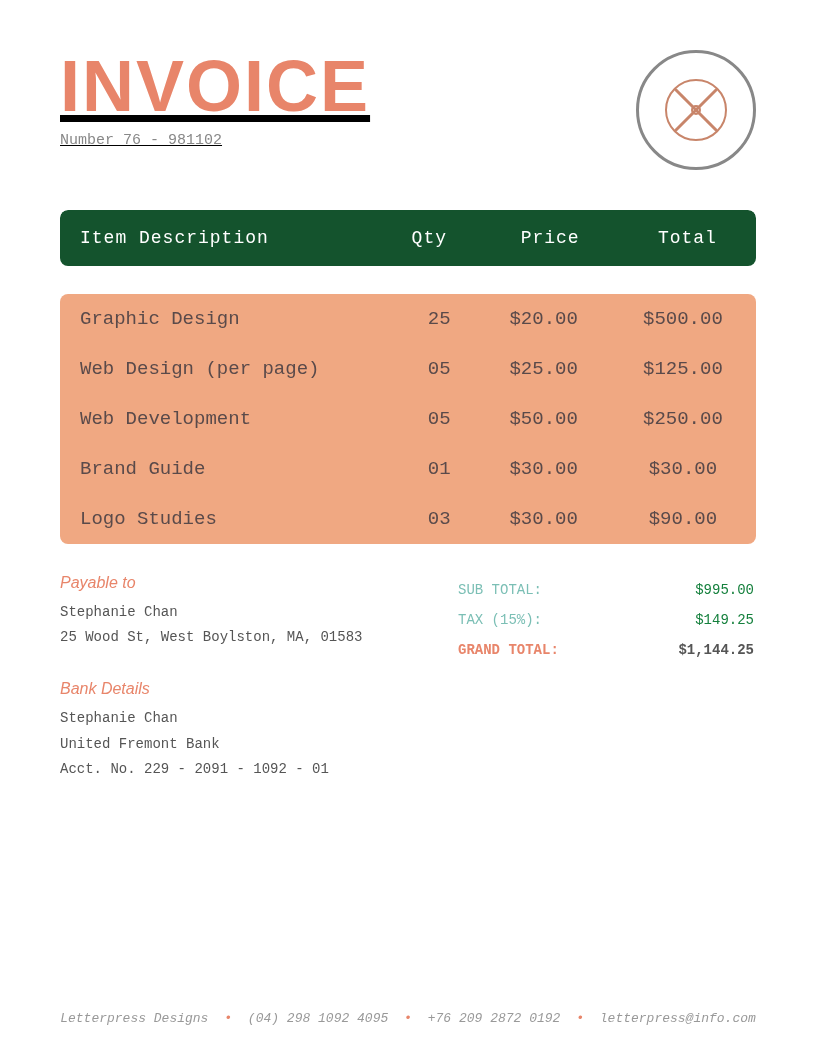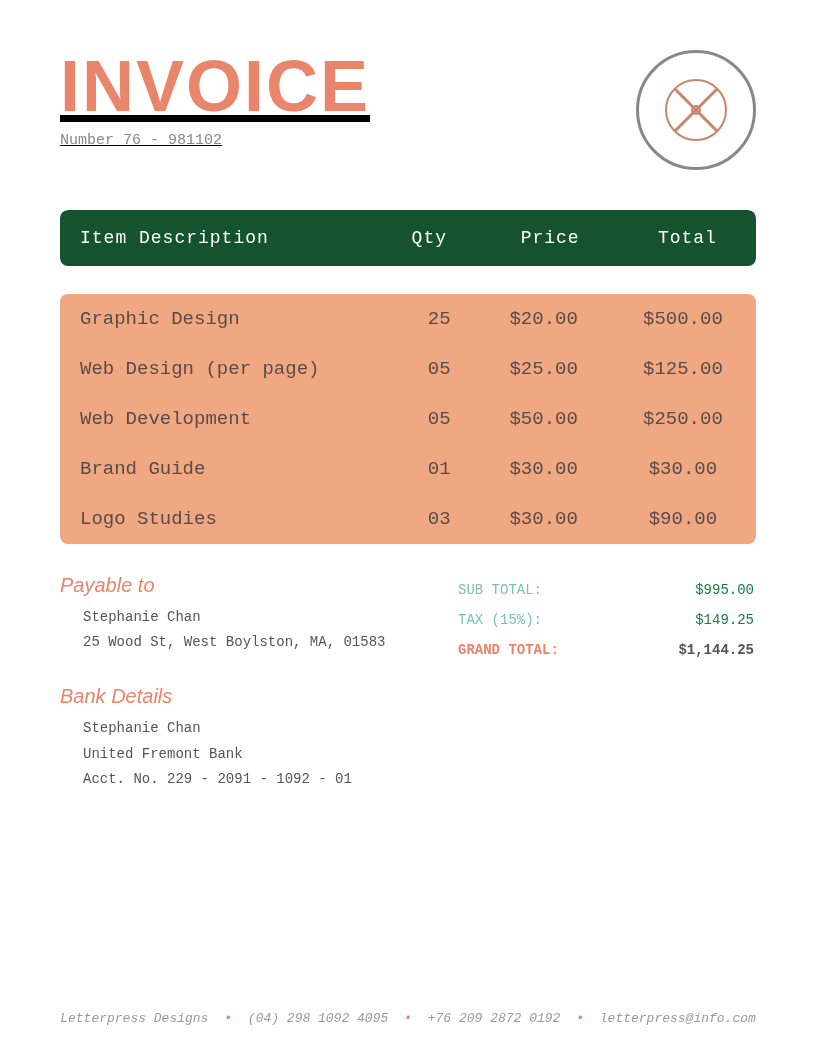--- a/index.html
+++ b/index.html
@@ -126,33 +126,32 @@
 
     .left-section {
       flex: 1;
     }
 
     .right-section {
       flex: 0 0 300px;
     }
 
     .section-title {
-      font-size: 20px;
+      font-size: 16px;
       color: #e8856a;
       margin-bottom: 8px;
       font-family: 'Arial', sans-serif;
       font-style: italic;
     }
 
     .section-text {
       font-size: 14px;
       color: #555;
       line-height: 1.8;
       font-family: 'Courier New', monospace;
-      margin-left: 23px;
     }
 
     
     .totals-table {
       width: 100%;
     }
 
     .totals-table td {
       padding: 6px 0;
       font-family: Liberation Mono, monospace;

